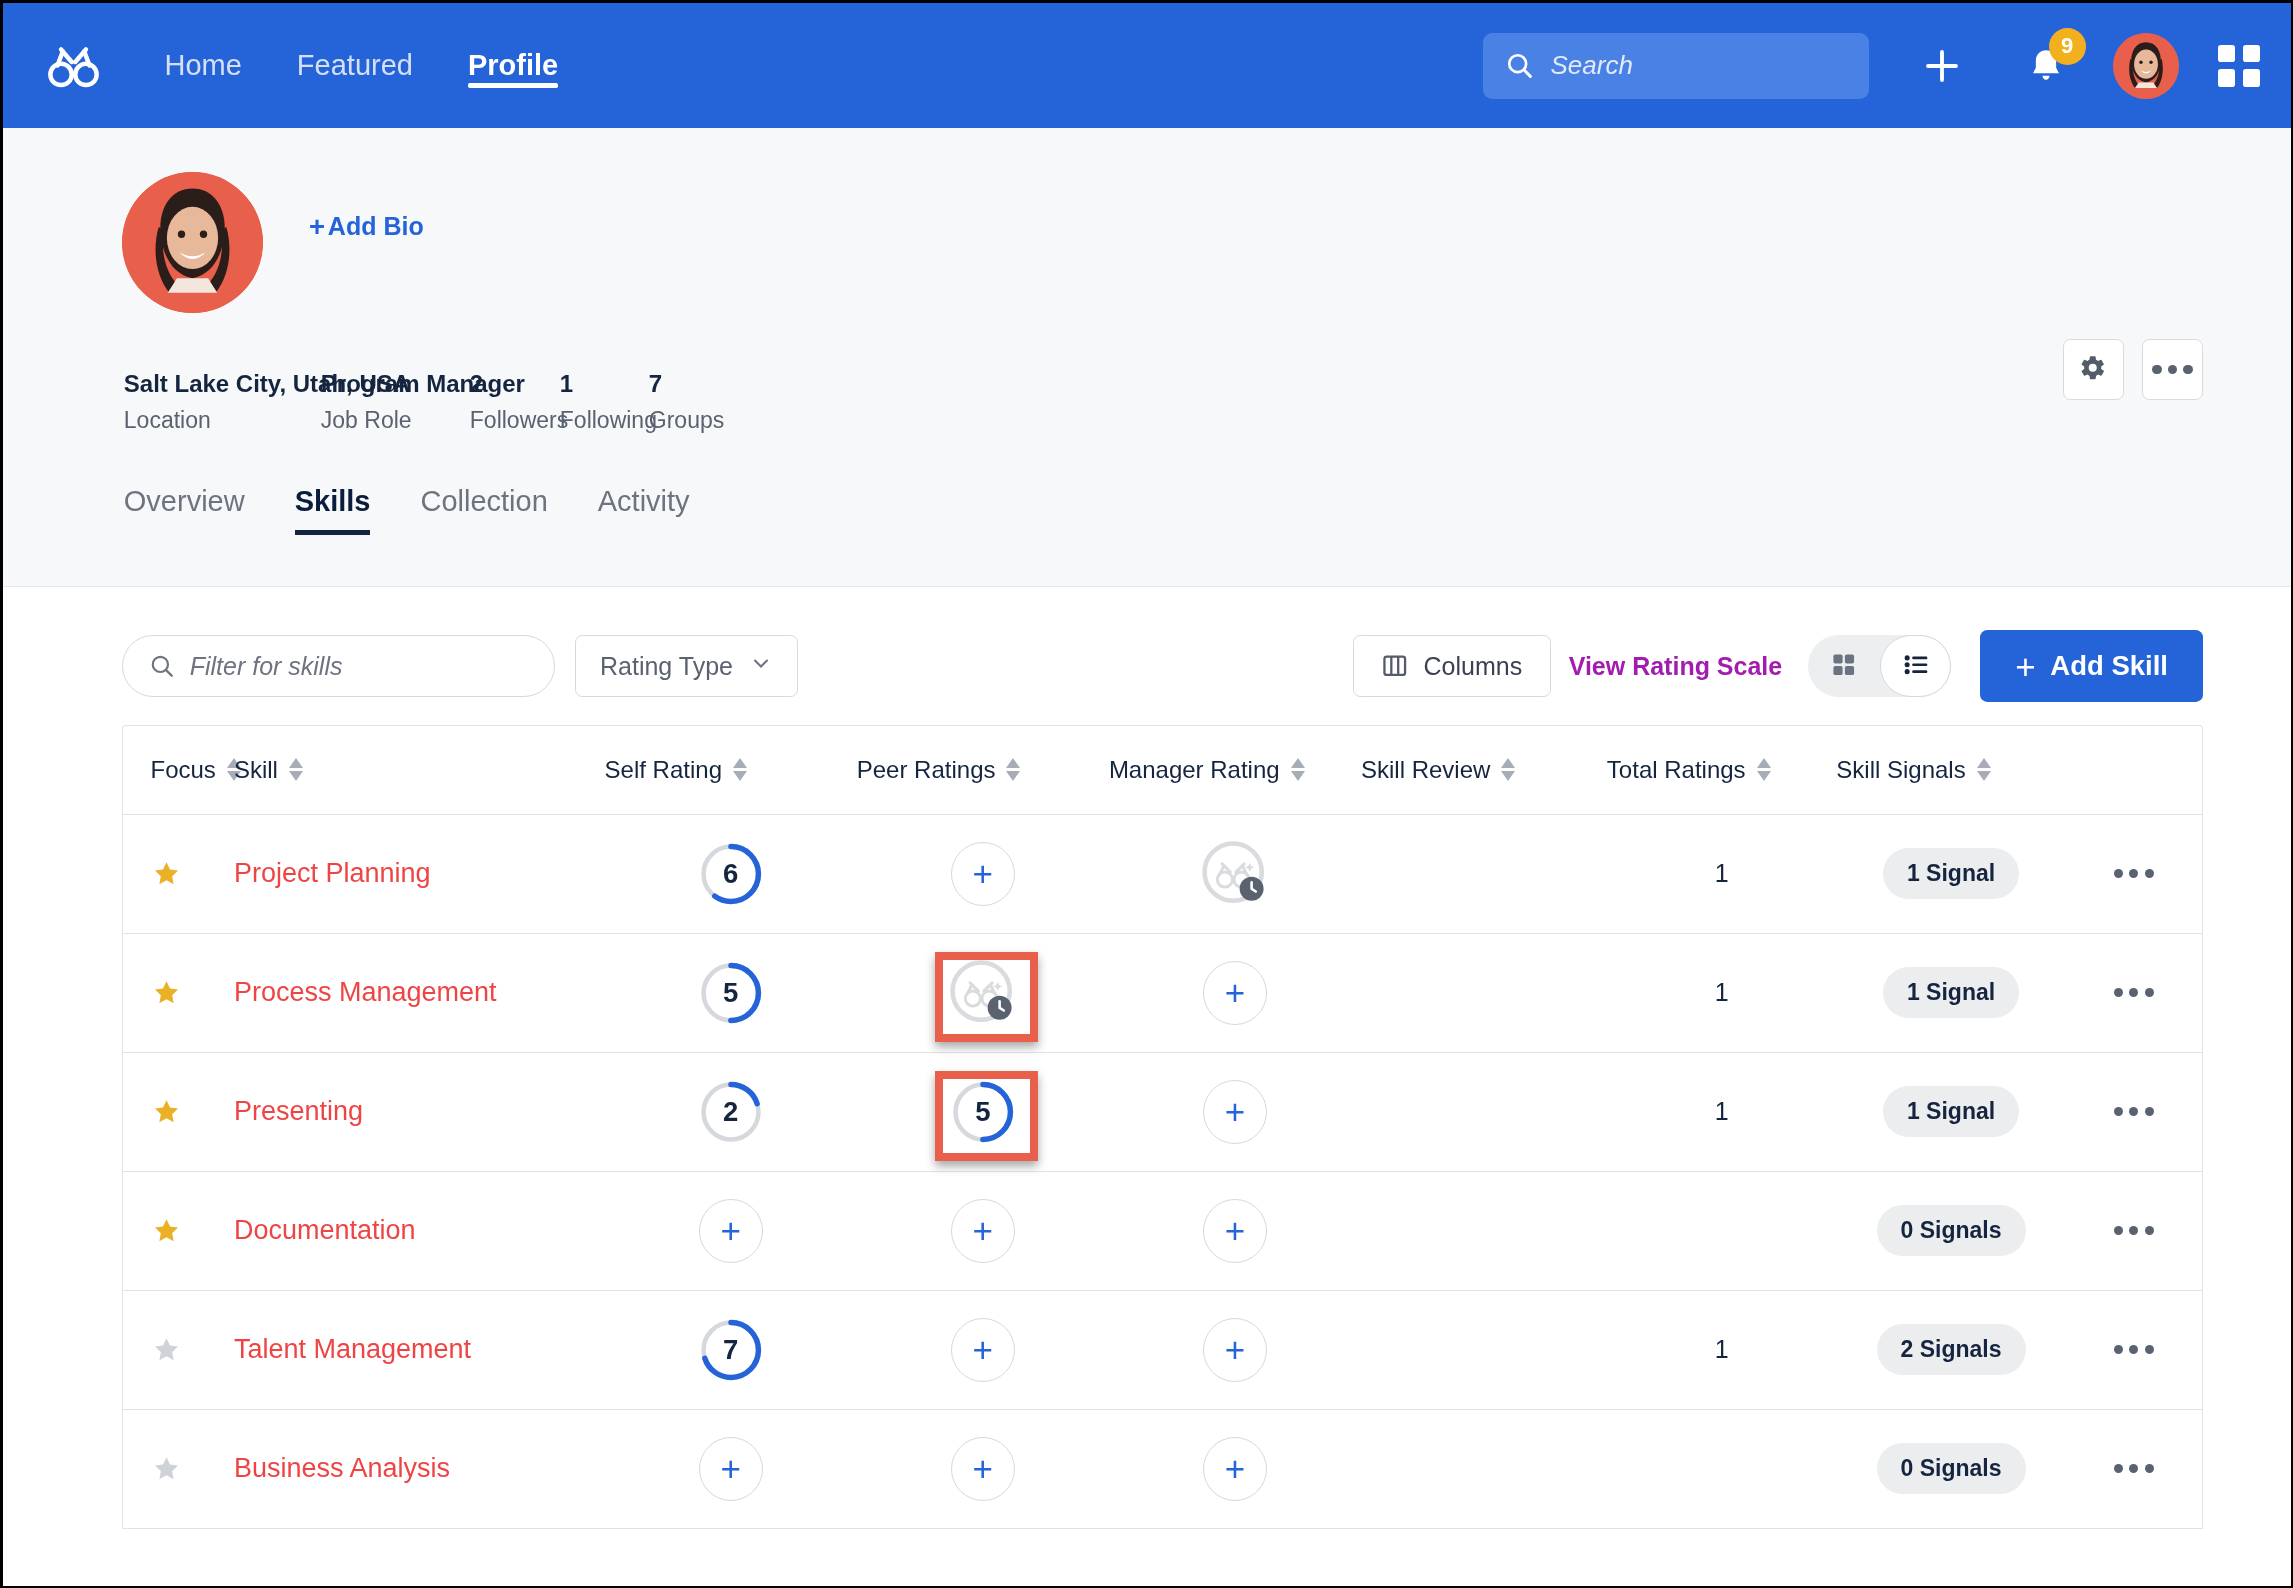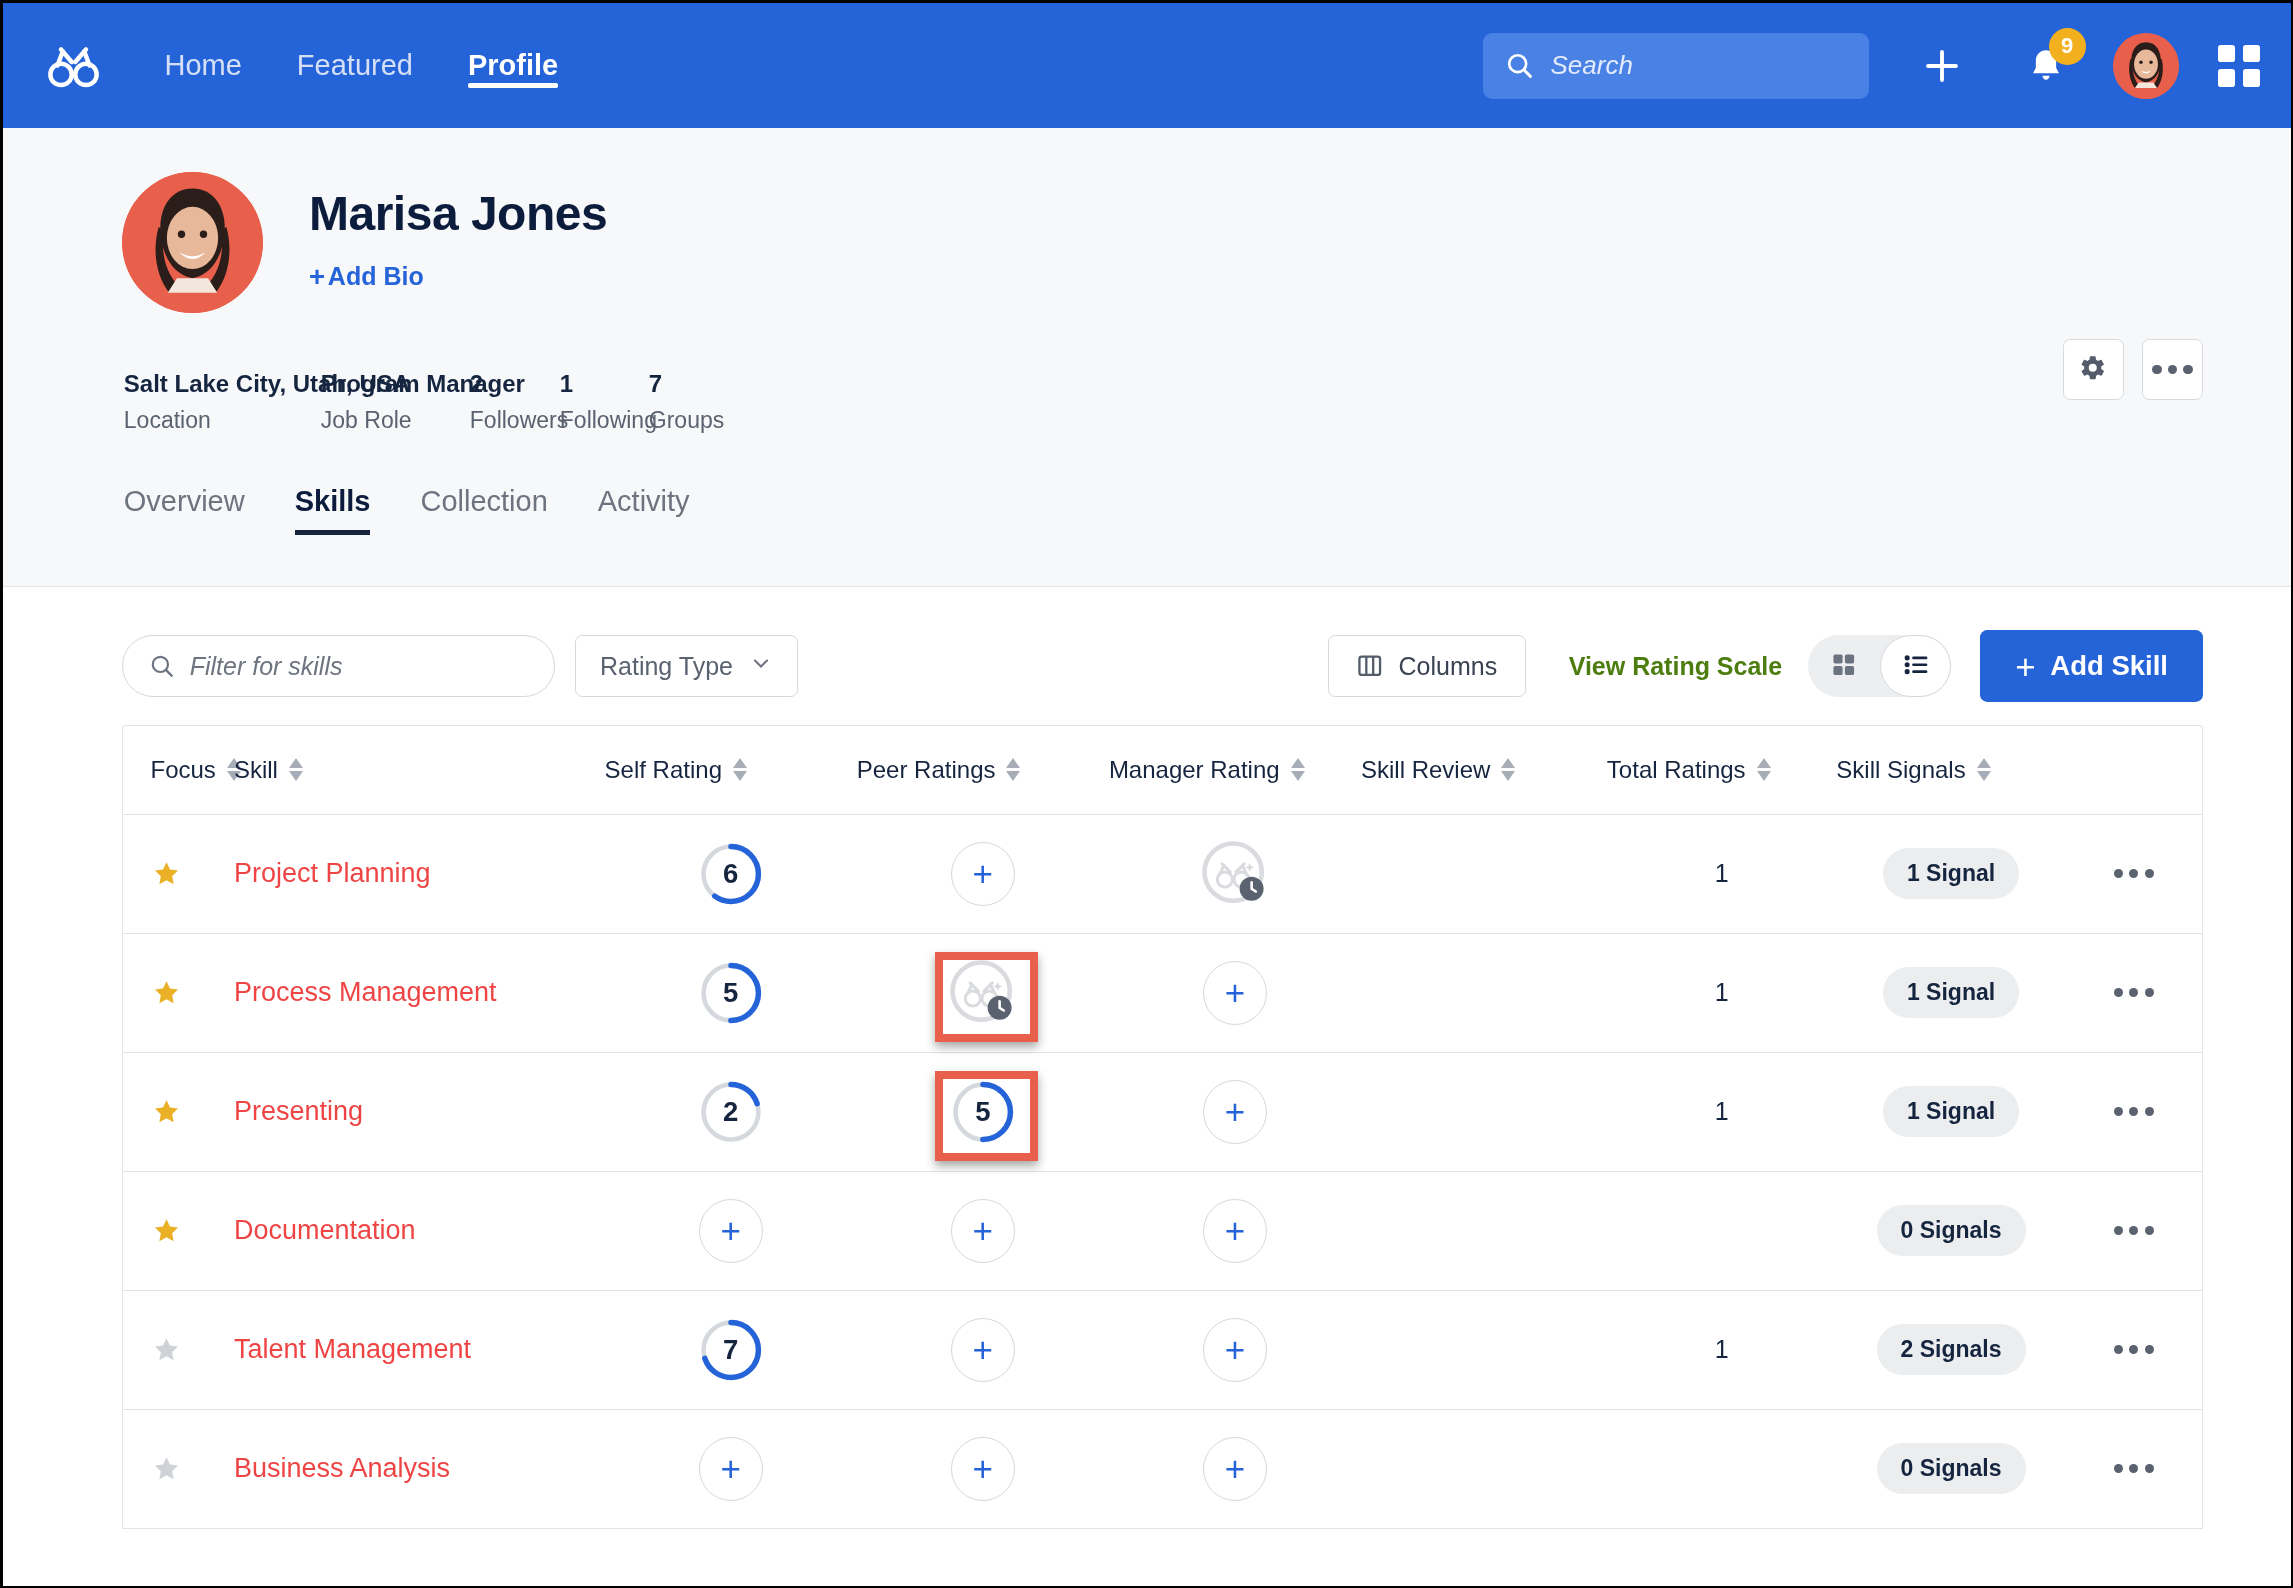--- a/index.html
+++ b/index.html
@@ -152,21 +152,21 @@
   .rating-type .chev { margin-left: 16.5px; }
   .tb-right { margin-left: auto; display: flex; align-items: center; }
   .columns-btn {
     height: 62px; border: 0.9px solid #d5d8dd; border-radius: 7.3px;
     background: #ffffff; display: flex; align-items: center;
     padding: 0 27.5px; cursor: pointer;
   }
   .columns-btn .ci { width: 27.5px; height: 27.5px; margin-right: 14.7px; flex: 0 0 auto; }
   .columns-btn span { font-size: 25px; color: #3a4150; }
   .rating-scale-link {
-    margin-left: 43px; color: #4d7c0f; font-size: 25px;
+    margin-left: 18px; color: #a21caf; font-size: 25px;
     font-weight: 700; cursor: pointer; white-space: nowrap;
   }
   .view-toggle {
     margin-left: 26px; height: 62px; width: 143px;
     background: #eceef0; border-radius: 31px; display: flex; align-items: center;
     position: relative;
   }
   .vt-opt {
     width: 72px; height: 62px; display: flex;
     align-items: center; justify-content: center; cursor: pointer;
@@ -344,21 +344,20 @@
           <path d="M48 56 C50 34 61 25 77 25 C93 25 104 34 106 56 C106 47 99 38 90 36 C81 34 64 36 57 45 Z" fill="#2b1d1a"></path>
           <path d="M46 64 C41 92 51 116 64 126 L51 131 C37 113 33 85 40 60 Z" fill="#2b1d1a"></path>
           <path d="M108 64 C113 92 103 116 90 126 L103 131 C117 113 121 85 114 60 Z" fill="#2b1d1a"></path>
           <path d="M63 88 Q77 102 91 88 Q77 96 63 88 Z" fill="#ffffff"></path>
           <circle cx="65" cy="68" r="4" fill="#2b1d1a"></circle>
           <circle cx="89" cy="68" r="4" fill="#2b1d1a"></circle>
           <path d="M60 116 L94 116 L104 132 L50 132 Z" fill="#f3e6dd"></path>
         </svg>
       </div>
       <div class="ph-names">
-        <div class="ph-name">Marisa Jones</div>
         <div class="addbio">
           <span class="pl">+</span>
             <span>Add Bio</span>
         </div>
       </div>
     </div>
 
     <div class="ph-actions">
       <div class="sq-btn">
         <span>

